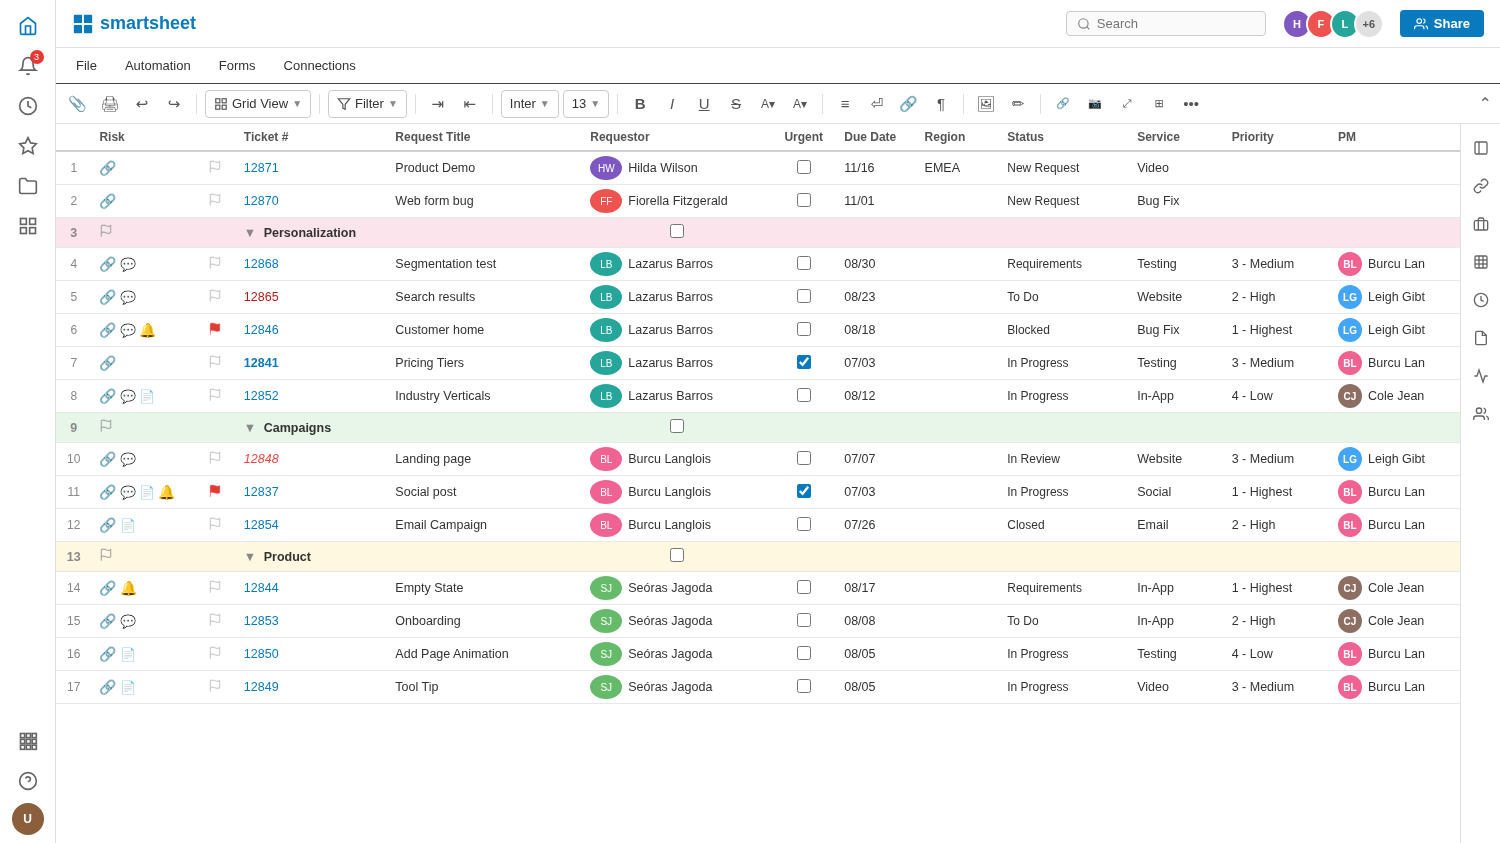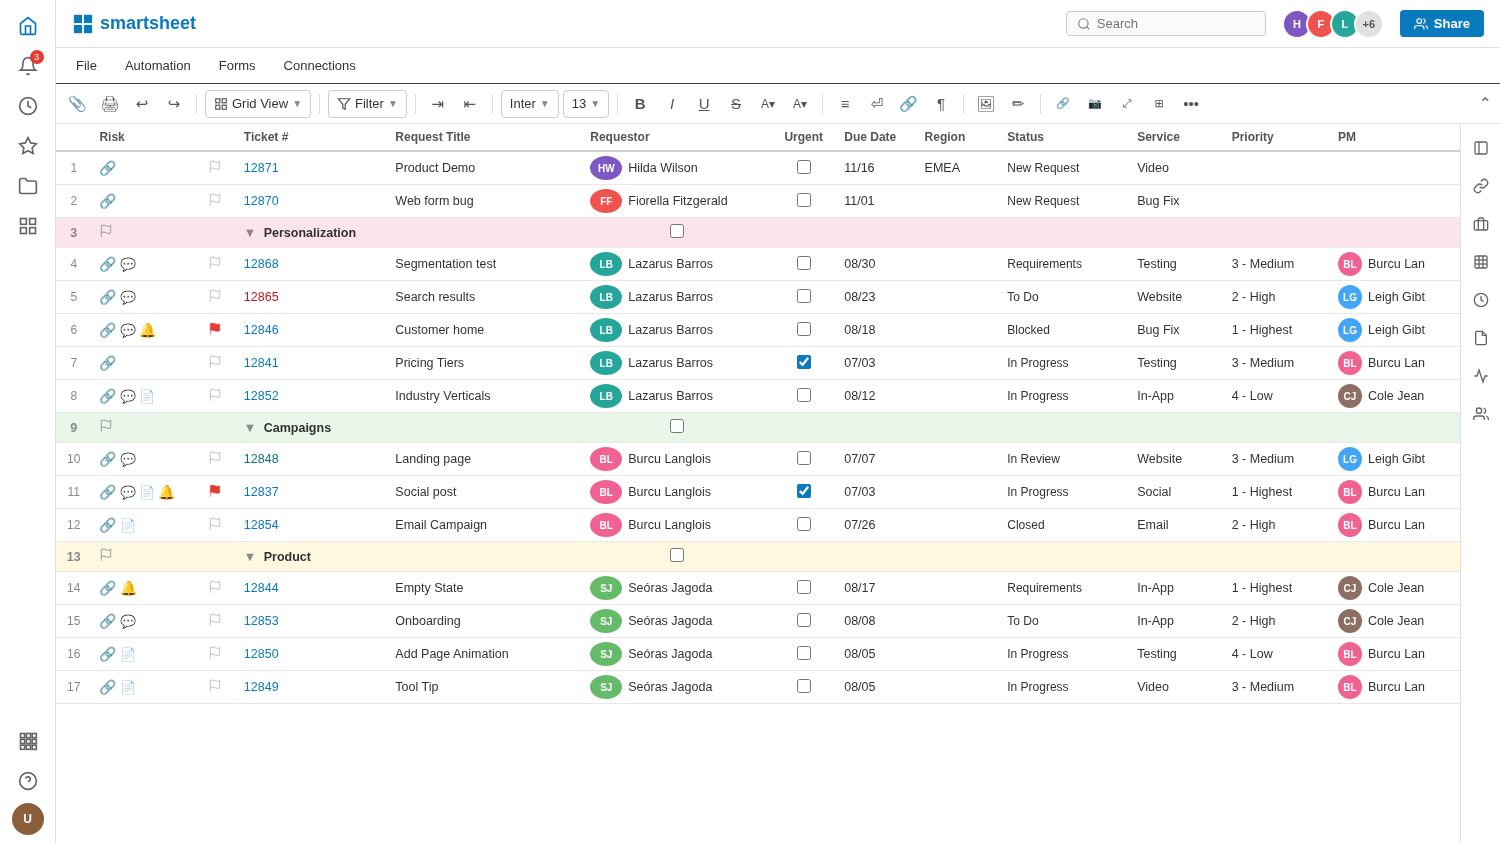--- a/index.html
+++ b/index.html
@@ -189,21 +189,21 @@
     
     .cb { width: 14px; height: 14px; cursor: pointer; accent-color: #0a7abf; }
 
     
     .requestor-cell {
       display: flex; align-items: center; gap: 6px;
     }
     .req-avatar {
       width: 32px; height: 24px; border-radius: 50%;
       display: flex; align-items: center; justify-content: center;
-      font-size: 10px; font-weight: bold; color: #fff; flex-shrink: 0;
+      font-size: 10px; font-weight: normal; color: #fff; flex-shrink: 0;
     }
 
     
     .pm-cell {
       display: flex; align-items: center; gap: 6px;
     }
     .pm-avatar {
       width: 24px; height: 24px; border-radius: 50%;
       display: flex; align-items: center; justify-content: center;
       font-size: 10px; font-weight: bold; color: #fff; flex-shrink: 0;
@@ -642,21 +642,21 @@
     <td class="num">7</td>
     <td>
       <div style="display:flex;align-items:center;gap:3px;">
                   <span class="row-icon blue">🔗</span>
                 </div>
     </td>
     <td><svg width="14" height="14" viewBox="0 0 24 24" fill="none" stroke="#ccc" stroke-width="2">
                   <path d="M4 15s1-1 4-1 5 2 8 2 4-1 4-1V3s-1 1-4 1-5-2-8-2-4 1-4 1z"></path>
                   <line x1="4" y1="22" x2="4" y2="15"></line>
                 </svg></td>
-    <td style="color:#0a7abf;font-weight:400;">12841</td>
+    <td style="color:#0a7abf;font-weight:700;">12841</td>
     <td style="cursor:pointer;">Pricing Tiers</td>
     <td>
       <div class="requestor-cell">
         <div class="req-avatar" style="background:#26A69A;">LB</div>
         <span>Lazarus Barros</span>
       </div>
     </td>
     <td style="text-align:center;">
       <input type="checkbox" class="cb" checked="" style="">
     </td>
@@ -732,21 +732,21 @@
     <td>
       <div style="display:flex;align-items:center;gap:3px;">
                   <span class="row-icon blue">🔗</span>
                   <span class="row-icon" style="color:#2196F3;font-size:13px;">💬</span>
                 </div>
     </td>
     <td><svg width="14" height="14" viewBox="0 0 24 24" fill="none" stroke="#ccc" stroke-width="2">
                   <path d="M4 15s1-1 4-1 5 2 8 2 4-1 4-1V3s-1 1-4 1-5-2-8-2-4 1-4 1z"></path>
                   <line x1="4" y1="22" x2="4" y2="15"></line>
                 </svg></td>
-    <td style="color:#0f766e;font-weight:500;">12848</td>
+    <td style="color:#ef4444;font-weight:500;font-style:italic;">12848</td>
     <td style="cursor:pointer;">Landing page</td>
     <td>
       <div class="requestor-cell">
         <div class="req-avatar" style="background:#F06292;">BL</div>
         <span>Burcu Langlois</span>
       </div>
     </td>
     <td style="text-align:center;">
       <input type="checkbox" class="cb" style="">
     </td>

